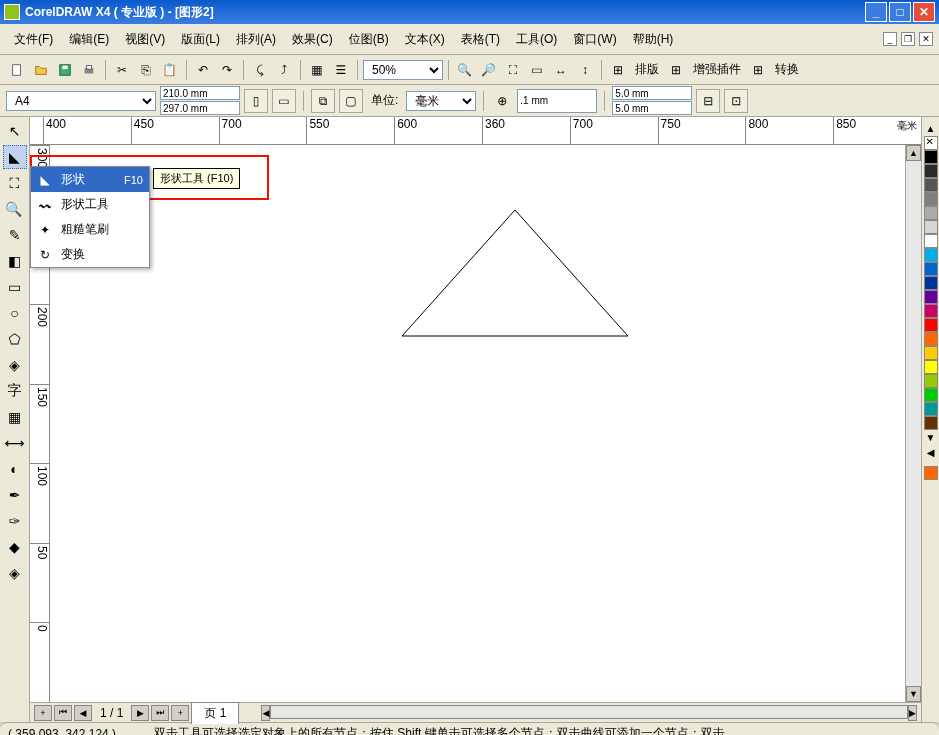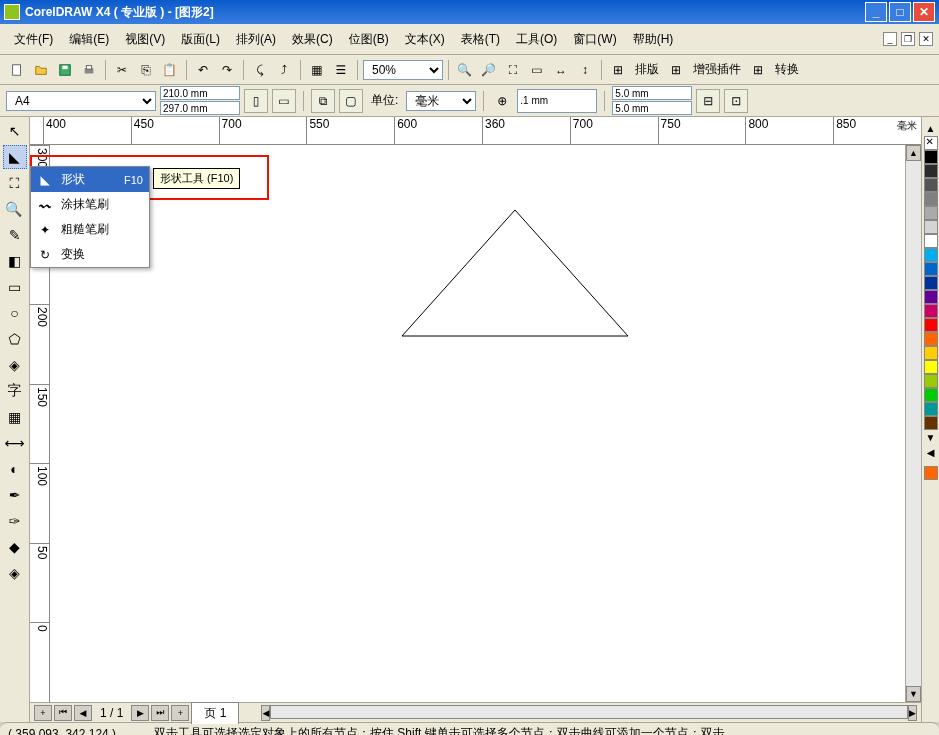--- a/index.html
+++ b/index.html
@@ -338,21 +338,21 @@
 
 <div class="highlight-box"></div>
 <div class="flyout">
   <div class="flyout-item hilite">
     <span class="fi-icon">◣</span>
     <span>形状</span>
     <span class="fi-short">F10</span>
   </div>
   <div class="flyout-item">
     <span class="fi-icon">〰</span>
-    <span>涂抹笔刷</span>
+    <span>形状工具</span>
   </div>
   <div class="flyout-item">
     <span class="fi-icon">✦</span>
     <span>粗糙笔刷</span>
   </div>
   <div class="flyout-item">
     <span class="fi-icon">↻</span>
     <span>变换</span>
   </div>
 </div>

